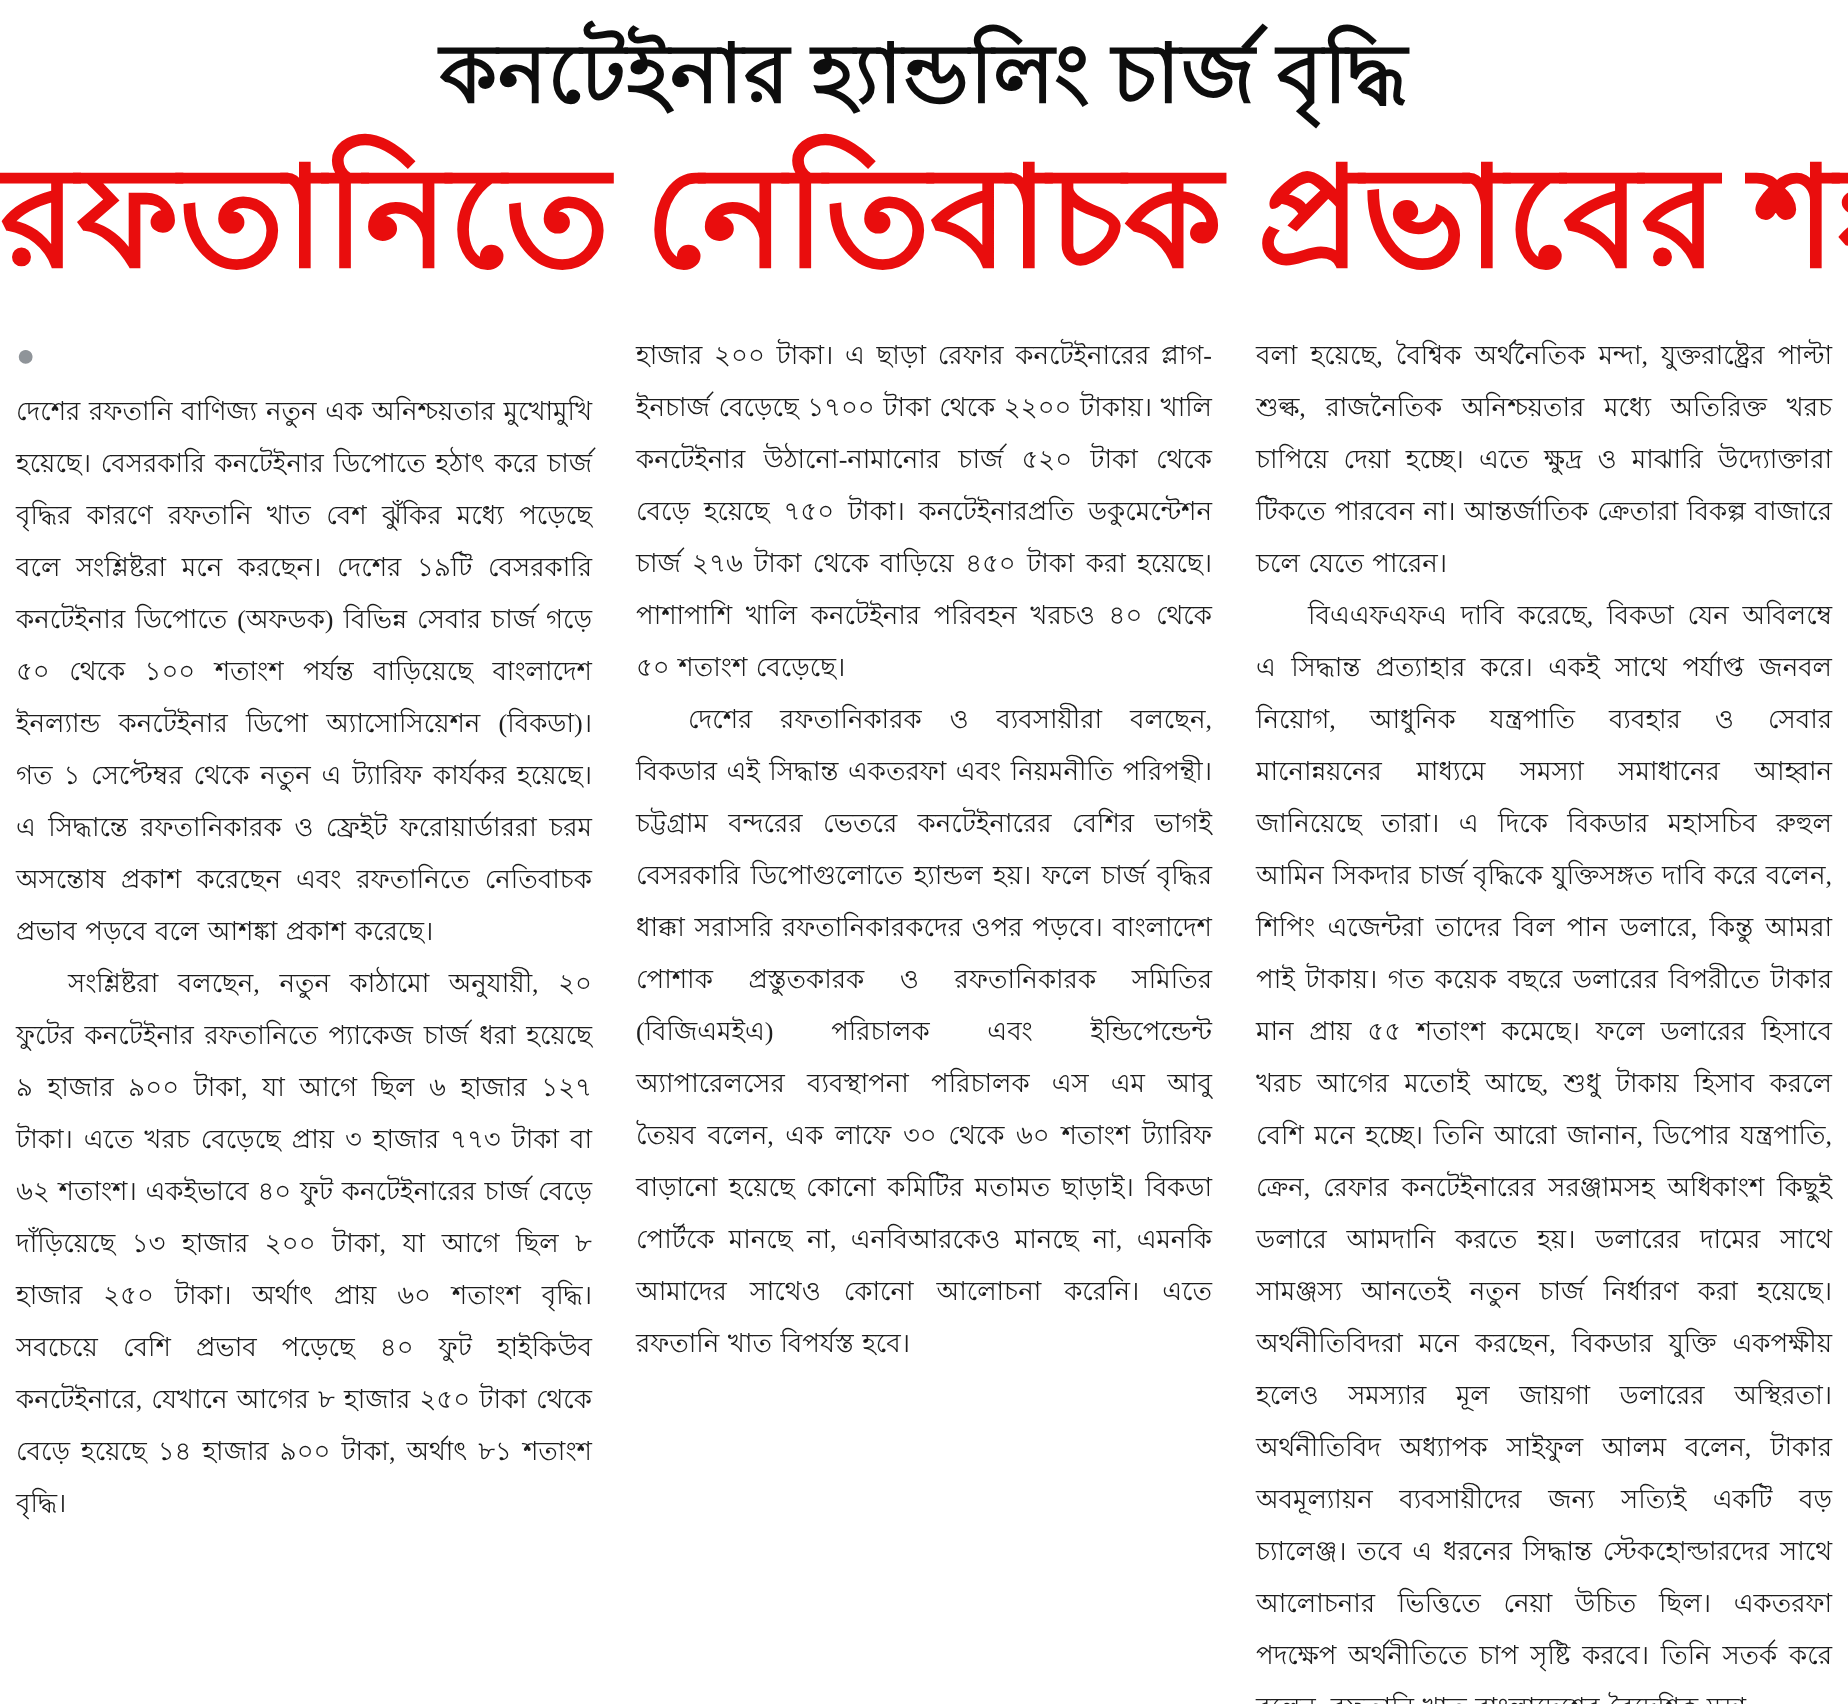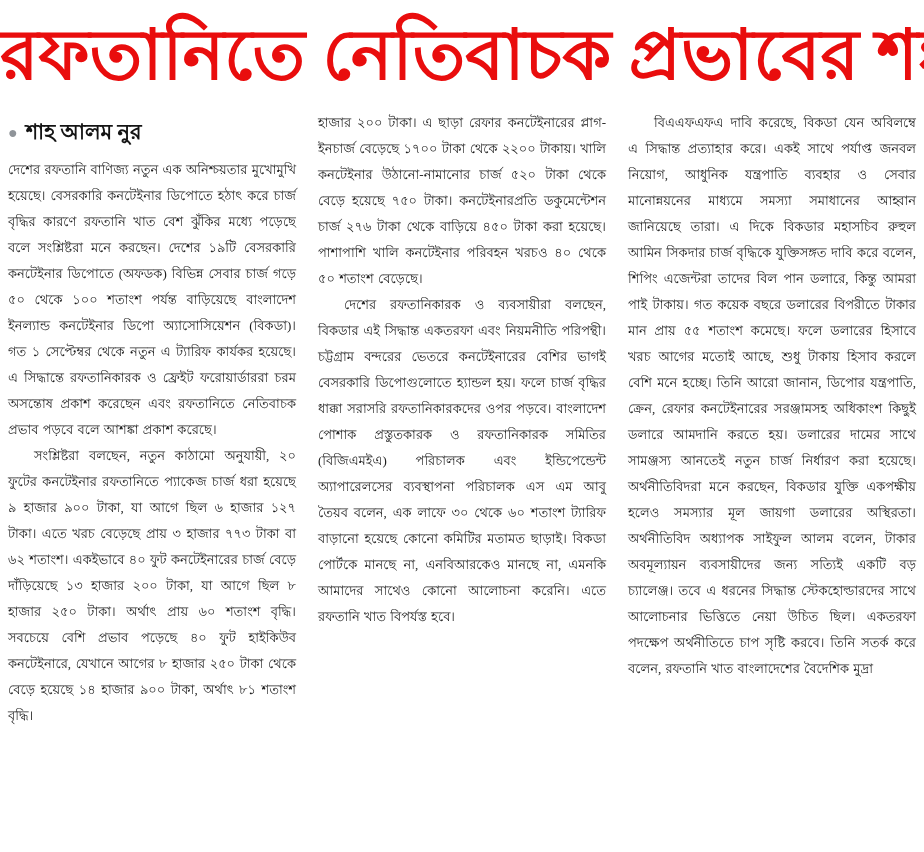--- a/index.html
+++ b/index.html
@@ -75,42 +75,43 @@
   .col p.indent {
     text-indent: 26px;
   }
 </style>
 </head>
 <body>
 
 <div class="page">
 
   <header class="masthead">
+    <h2 class="kicker">কনটেইনার হ্যান্ডলিং চার্জ বৃদ্ধি</h2>
     <h1 class="main-headline">রফতানিতে নেতিবাচক প্রভাবের শঙ্কা</h1>
   </header>
 
   <div class="columns">
 
     <div class="col">
       <div class="byline">
         <span class="bullet">●</span>
-        <span>শাহ আলম নুর</span>
       </div>
       <p>দেশের রফতানি বাণিজ্য নতুন এক অনিশ্চয়তার মুখোমুখি হয়েছে। বেসরকারি কনটেইনার ডিপোতে হঠাৎ করে চার্জ বৃদ্ধির কারণে রফতানি খাত বেশ ঝুঁকির মধ্যে পড়েছে বলে সংশ্লিষ্টরা মনে করছেন। দেশের ১৯টি বেসরকারি কনটেইনার ডিপোতে (অফডক) বিভিন্ন সেবার চার্জ গড়ে ৫০ থেকে ১০০ শতাংশ পর্যন্ত বাড়িয়েছে বাংলাদেশ ইনল্যান্ড কনটেইনার ডিপো অ্যাসোসিয়েশন (বিকডা)। গত ১ সেপ্টেম্বর থেকে নতুন এ ট্যারিফ কার্যকর হয়েছে। এ সিদ্ধান্তে রফতানিকারক ও ফ্রেইট ফরোয়ার্ডাররা চরম অসন্তোষ প্রকাশ করেছেন এবং রফতানিতে নেতিবাচক প্রভাব পড়বে বলে আশঙ্কা প্রকাশ করেছে।</p>
       <p class="indent">সংশ্লিষ্টরা বলছেন, নতুন কাঠামো অনুযায়ী, ২০ ফুটের কনটেইনার রফতানিতে প্যাকেজ চার্জ ধরা হয়েছে ৯ হাজার ৯০০ টাকা, যা আগে ছিল ৬ হাজার ১২৭ টাকা। এতে খরচ বেড়েছে প্রায় ৩ হাজার ৭৭৩ টাকা বা ৬২ শতাংশ। একইভাবে ৪০ ফুট কনটেইনারের চার্জ বেড়ে দাঁড়িয়েছে ১৩ হাজার ২০০ টাকা, যা আগে ছিল ৮ হাজার ২৫০ টাকা। অর্থাৎ প্রায় ৬০ শতাংশ বৃদ্ধি। সবচেয়ে বেশি প্রভাব পড়েছে ৪০ ফুট হাইকিউব কনটেইনারে, যেখানে আগের ৮ হাজার ২৫০ টাকা থেকে বেড়ে হয়েছে ১৪ হাজার ৯০০ টাকা, অর্থাৎ ৮১ শতাংশ বৃদ্ধি।</p>
 
     </div>
 
     <div class="col">
       <p>হাজার ২০০ টাকা। এ ছাড়া রেফার কনটেইনারের প্লাগ-ইনচার্জ বেড়েছে ১৭০০ টাকা থেকে ২২০০ টাকায়। খালি কনটেইনার উঠানো-নামানোর চার্জ ৫২০ টাকা থেকে বেড়ে হয়েছে ৭৫০ টাকা। কনটেইনারপ্রতি ডকুমেন্টেশন চার্জ ২৭৬ টাকা থেকে বাড়িয়ে ৪৫০ টাকা করা হয়েছে। পাশাপাশি খালি কনটেইনার পরিবহন খরচও ৪০ থেকে ৫০ শতাংশ বেড়েছে।</p>
       <p class="indent">দেশের রফতানিকারক ও ব্যবসায়ীরা বলছেন, বিকডার এই সিদ্ধান্ত একতরফা এবং নিয়মনীতি পরিপন্থী। চট্টগ্রাম বন্দরের ভেতরে কনটেইনারের বেশির ভাগই বেসরকারি ডিপোগুলোতে হ্যান্ডল হয়। ফলে চার্জ বৃদ্ধির ধাক্কা সরাসরি রফতানিকারকদের ওপর পড়বে। বাংলাদেশ পোশাক প্রস্তুতকারক ও রফতানিকারক সমিতির (বিজিএমইএ) পরিচালক এবং ইন্ডিপেন্ডেন্ট অ্যাপারেলসের ব্যবস্থাপনা পরিচালক এস এম আবু তৈয়ব বলেন, এক লাফে ৩০ থেকে ৬০ শতাংশ ট্যারিফ বাড়ানো হয়েছে কোনো কমিটির মতামত ছাড়াই। বিকডা পোর্টকে মানছে না, এনবিআরকেও মানছে না, এমনকি আমাদের সাথেও কোনো আলোচনা করেনি। এতে রফতানি খাত বিপর্যস্ত হবে।</p>
 
     </div>
 
     <div class="col">
+      <p>বলা হয়েছে, বৈশ্বিক অর্থনৈতিক মন্দা, যুক্তরাষ্ট্রের পাল্টা শুল্ক, রাজনৈতিক অনিশ্চয়তার মধ্যে অতিরিক্ত খরচ চাপিয়ে দেয়া হচ্ছে। এতে ক্ষুদ্র ও মাঝারি উদ্যোক্তারা টিকতে পারবেন না। আন্তর্জাতিক ক্রেতারা বিকল্প বাজারে চলে যেতে পারেন।</p>
       <p class="indent">
         <span>বিএএফএফএ দাবি করেছে, বিকডা যেন অবিলম্বে এ সিদ্ধান্ত প্রত্যাহার করে। একই সাথে পর্যাপ্ত জনবল নিয়োগ, আধুনিক যন্ত্রপাতি ব্যবহার ও সেবার মানোন্নয়নের মাধ্যমে সমস্যা সমাধানের আহ্বান জানিয়েছে তারা। এ দিকে বিকডার মহাসচিব রুহুল আমিন সিকদার চার্জ বৃদ্ধিকে যুক্তিসঙ্গত দাবি করে বলেন, শিপিং এজেন্টরা তাদের বিল পান ডলারে, কিন্তু আমরা পাই টাকায়। গত কয়েক বছরে ডলারের বিপরীতে টাকার মান প্রায় ৫৫ শতাংশ কমেছে। ফলে ডলারের হিসাবে খরচ আগের মতোই আছে, শুধু টাকায় হিসাব করলে বেশি মনে হচ্ছে। তিনি আরো জানান, ডিপোর যন্ত্রপাতি, ক্রেন, রেফার কনটেইনারের সরঞ্জামসহ অধিকাংশ কিছুই ডলারে আমদানি করতে হয়। ডলারের দামের সাথে সামঞ্জস্য আনতেই নতুন চার্জ নির্ধারণ করা হয়েছে। অর্থনীতিবিদরা মনে করছেন, বিকডার যুক্তি একপক্ষীয় হলেও সমস্যার মূল জায়গা ডলারের অস্থিরতা। অর্থনীতিবিদ অধ্যাপক সাইফুল আলম বলেন, টাকার অবমূল্যায়ন ব্যবসায়ীদের জন্য সত্যিই একটি বড় চ্যালেঞ্জ। তবে এ ধরনের সিদ্ধান্ত স্টেকহোল্ডারদের সাথে আলোচনার ভিত্তিতে নেয়া উচিত ছিল। একতরফা পদক্ষেপ অর্থনীতিতে চাপ সৃষ্টি করবে। তিনি সতর্ক করে বলেন, রফতানি খাত বাংলাদেশের বৈদেশিক মুদ্রা</span>
         
         
       </p>
     </div>
 
   </div>
 </div>
 

